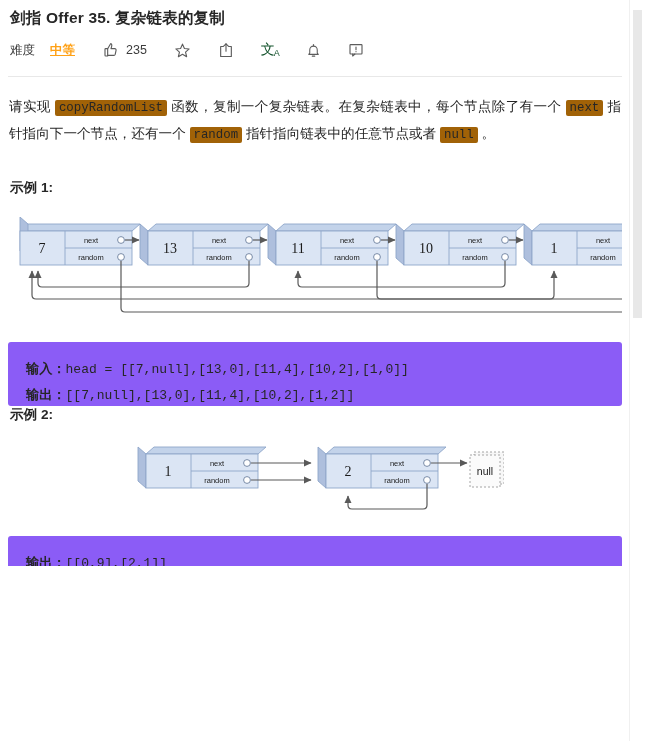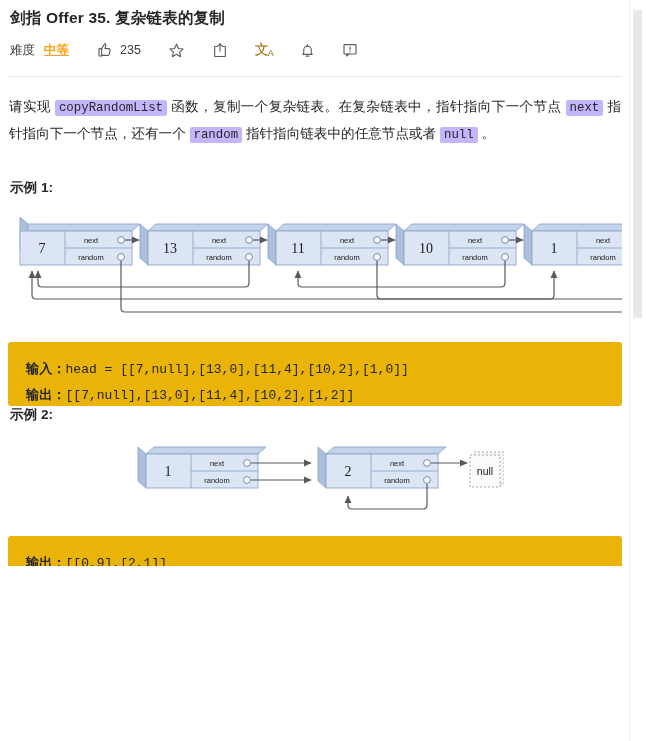--- a/index.html
+++ b/index.html
@@ -41,21 +41,21 @@
     display: flex;
     align-items: center;
     margin: 9px 0 0 2px;
     height: 24px;
     font-size: 12.5px;
     color: #3c3c3c;
   }
   .meta-label {
     font-size: 12.5px;
     color: #3c3c3c;
-    margin-right: 9px;
+    margin-right: 15px;
   }
   .difficulty {
     font-size: 12.5px;
     font-weight: 700;
     margin-right: 28px;
     text-decoration: underline;
   }
   .tool {
     display: flex;
     align-items: center;
@@ -68,21 +68,21 @@
   .tool svg { display: block; }
   .tool .cnt {
     margin-left: 7px;
     font-size: 12.5px;
     color: #3c3c3c;
   }
   .tool-translate {
     font-size: 14px;
     line-height: 1;
     letter-spacing: -1px;
-    color: #a16207;
+    color: #14532d;
   }
   .tool-translate .sub {
     font-size: 9px;
     vertical-align: -2px;
   }
 
   .divider {
     height: 1px;
     background: #e8e8e8;
     margin: 14px 0 0 0;
@@ -92,40 +92,40 @@
   .desc {
     font-size: 13.6px;
     line-height: 26px;
     color: #262626;
     margin: 17px 1px 0 1px;
     text-align: justify;
   }
   code.inline {
     font-family: "Liberation Mono", "DejaVu Sans Mono", monospace;
     font-size: 12.4px;
-    background: #c4b5fd;
+    background: #a16207;
     color: #262626;
     padding: 1px 4px;
     border-radius: 2px;
   }
 
   
   .ex-head {
     font-size: 13.6px;
     font-weight: 700;
     color: #262626;
     margin: 0 0 0 2px;
   }
 
   
   .figure { margin: 0; }
 
   
   .codeblock {
-    background: #eab308;
+    background: #8b5cf6;
     border-radius: 3px;
     padding: 14px 18px 15px 18px;
     box-sizing: border-box;
   }
   .codeline {
     font-family: "Liberation Mono", "DejaVu Sans Mono", monospace;
     font-size: 13px;
     line-height: 25px;
     color: #262626;
     white-space: pre;
@@ -217,21 +217,21 @@
           <path d="M7 18l0 3 3.4-3"></path>
           <path d="M12 7.5v4.2"></path>
           <path d="M12 14.3v.4"></path>
         </svg>
       </span>
     </span>
   </div>
 
   <div class="divider"></div>
 
-  <div class="desc"><span>请实现 </span><code class="inline">copyRandomList</code><span> 函数，复制一个复杂链表。在复杂链表中，指针指向下一个节点 </span><code class="inline">next</code><span> 指针指向下一个节点，还有一个 </span><code class="inline">random</code><span> 指针指向链表中的任意节点或者 </span><code class="inline">null</code><span> 。</span></div>
+  <div class="desc"><span>请实现 </span><code class="inline">copyRandomList</code><span> 函数，复制一个复杂链表。在复杂链表中，每个节点除了有一个 </span><code class="inline">next</code><span> 指针指向下一个节点，还有一个 </span><code class="inline">random</code><span> 指针指向链表中的任意节点或者 </span><code class="inline">null</code><span> 。</span></div>
 
   <div class="ex-head" style="margin-top:31px;">示例 1:</div>
 
   <div class="figure" style="margin-top:20px;">
     <svg width="614" height="105" viewBox="0 0 614 105">
       <defs>
         <marker id="ah" markerWidth="7" markerHeight="7" refX="6" refY="3" orient="auto">
           <path d="M0,0 L6.5,3 L0,6 z" fill="#595959"></path>
         </marker>
       </defs>

